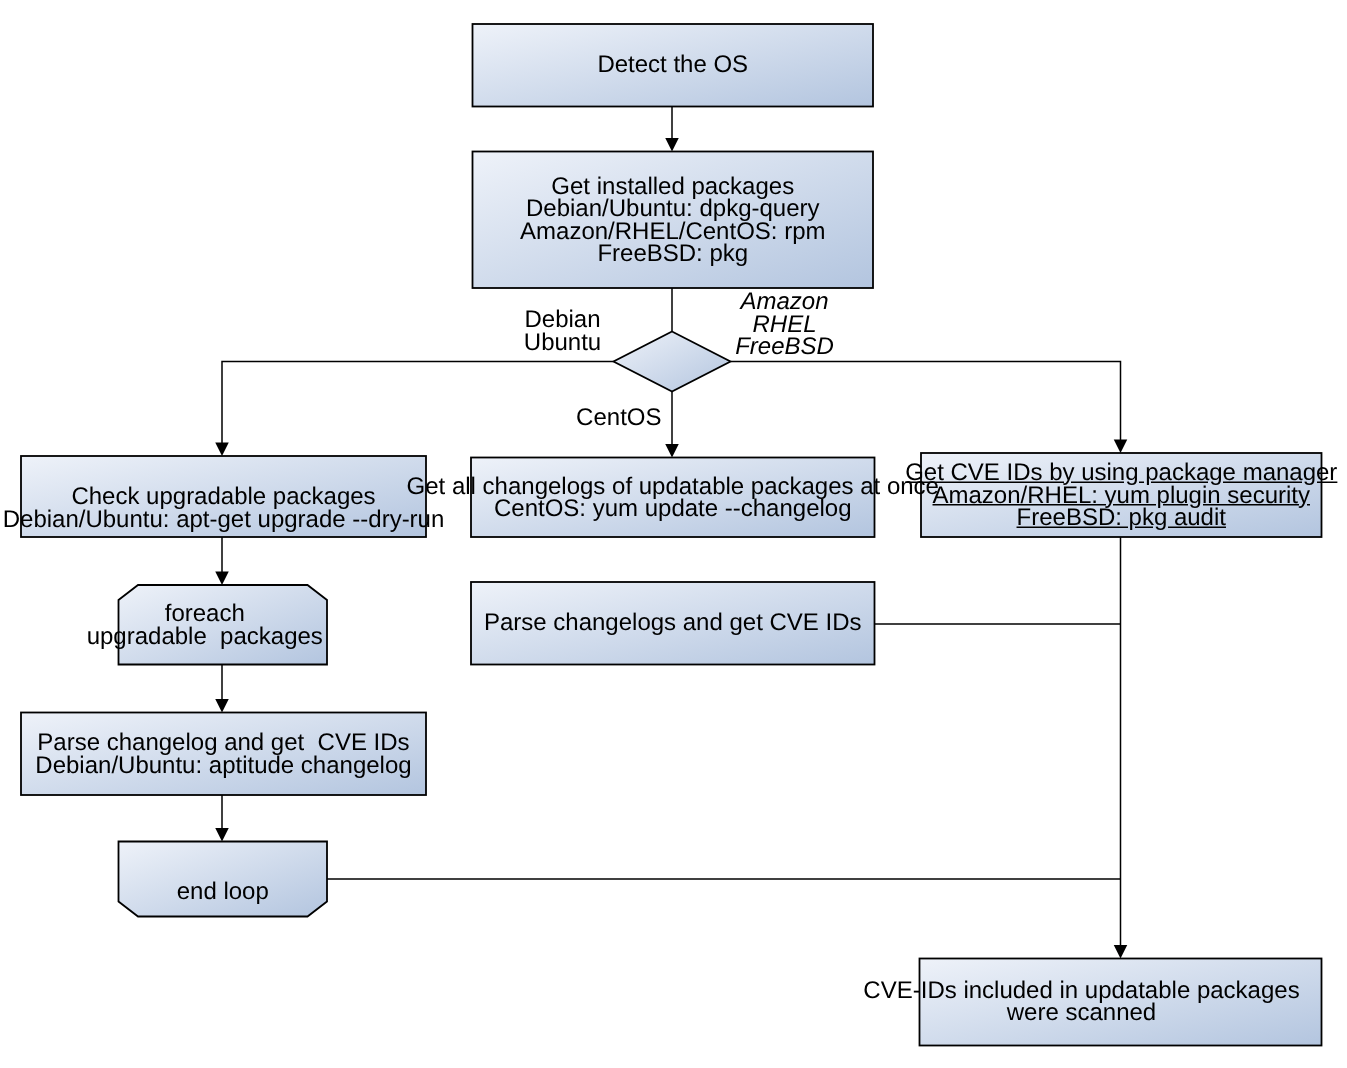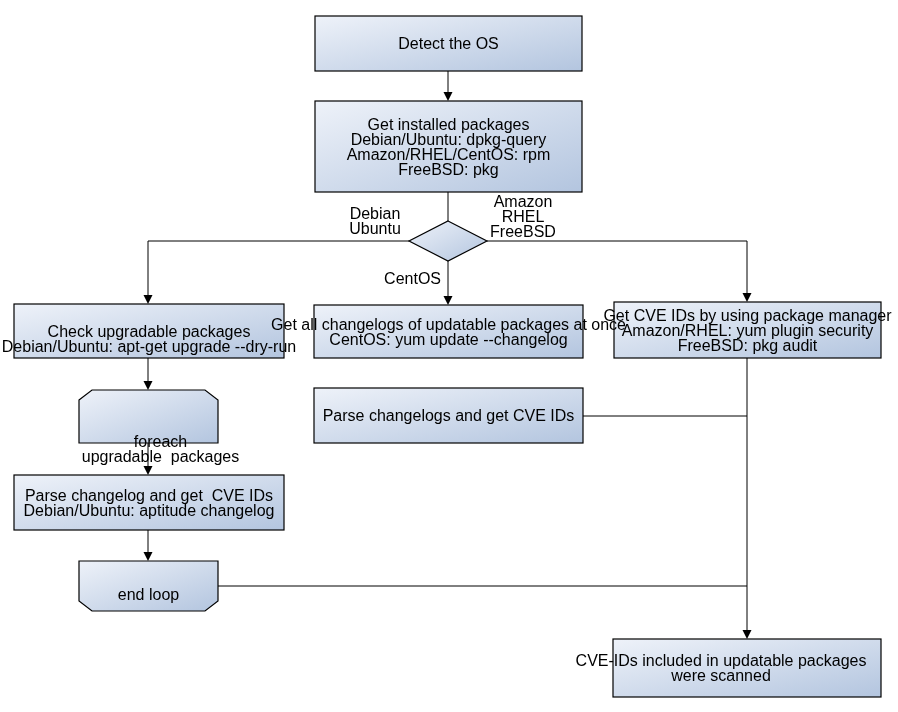--- a/index.html
+++ b/index.html
@@ -102,42 +102,42 @@
   <div class="nlabel" style="left:315px;top:16px;width:267px;height:55px;">Detect the OS</div>
 
   <div class="nlabel" style="left:315px;top:101px;width:267px;height:91px;">Get installed packages
 Debian/Ubuntu: dpkg-query
 Amazon/RHEL/CentOS: rpm
 FreeBSD: pkg</div>
 
   <div class="nlabel" style="left:14px;top:312px;width:270px;height:54px;">Check upgradable packages
 Debian/Ubuntu: apt-get upgrade --dry-run</div>
 
-  <div class="nlabel" style="left:91px;top:390px;width:139px;height:53px;margin-top:32px;">foreach
+  <div class="nlabel" style="left:67px;top:390px;width:139px;height:53px;">foreach
 upgradable  packages</div>
 
   <div class="nlabel" style="left:14px;top:475px;width:270px;height:55px;">Parse changelog and get  CVE IDs
 Debian/Ubuntu: aptitude changelog</div>
 
   <div class="nlabel" style="left:79px;top:561px;width:139px;height:66px;">end loop</div>
 
   <div class="nlabel" style="left:314px;top:305px;width:269px;height:53px;">Get all changelogs of updatable packages at once
 CentOS: yum update --changelog</div>
 
   <div class="nlabel" style="left:314px;top:388px;width:269px;height:55px;">Parse changelogs and get CVE IDs</div>
 
-  <div class="nlabel" style="left:614px;top:302px;width:267px;height:56px;">Get CVE IDs by using package manager
+  <div class="nlabel" style="left:614px;top:302px;width:267px;height:56px;text-decoration:underline;">Get CVE IDs by using package manager
 Amazon/RHEL: yum plugin security
 FreeBSD: pkg audit</div>
 
   <div class="nlabel" style="left:613px;top:639px;width:216px;height:58px;">CVE-IDs included in updatable packages
 were scanned</div>
 
   <div class="elabel" style="left:340px;top:206px;width:70px;height:30px;">Debian
 Ubuntu</div>
 
-  <div class="elabel" style="left:487px;top:194px;width:72px;height:45px;">Amazon
+  <div class="elabel" style="left:487px;top:194px;width:72px;height:45px;font-style:italic;">Amazon
 RHEL
 FreeBSD</div>
 
   <div class="elabel right-align" style="left:371px;top:271px;width:70px;height:15px;">CentOS</div>
 
 </div>
 
 </body></html>

